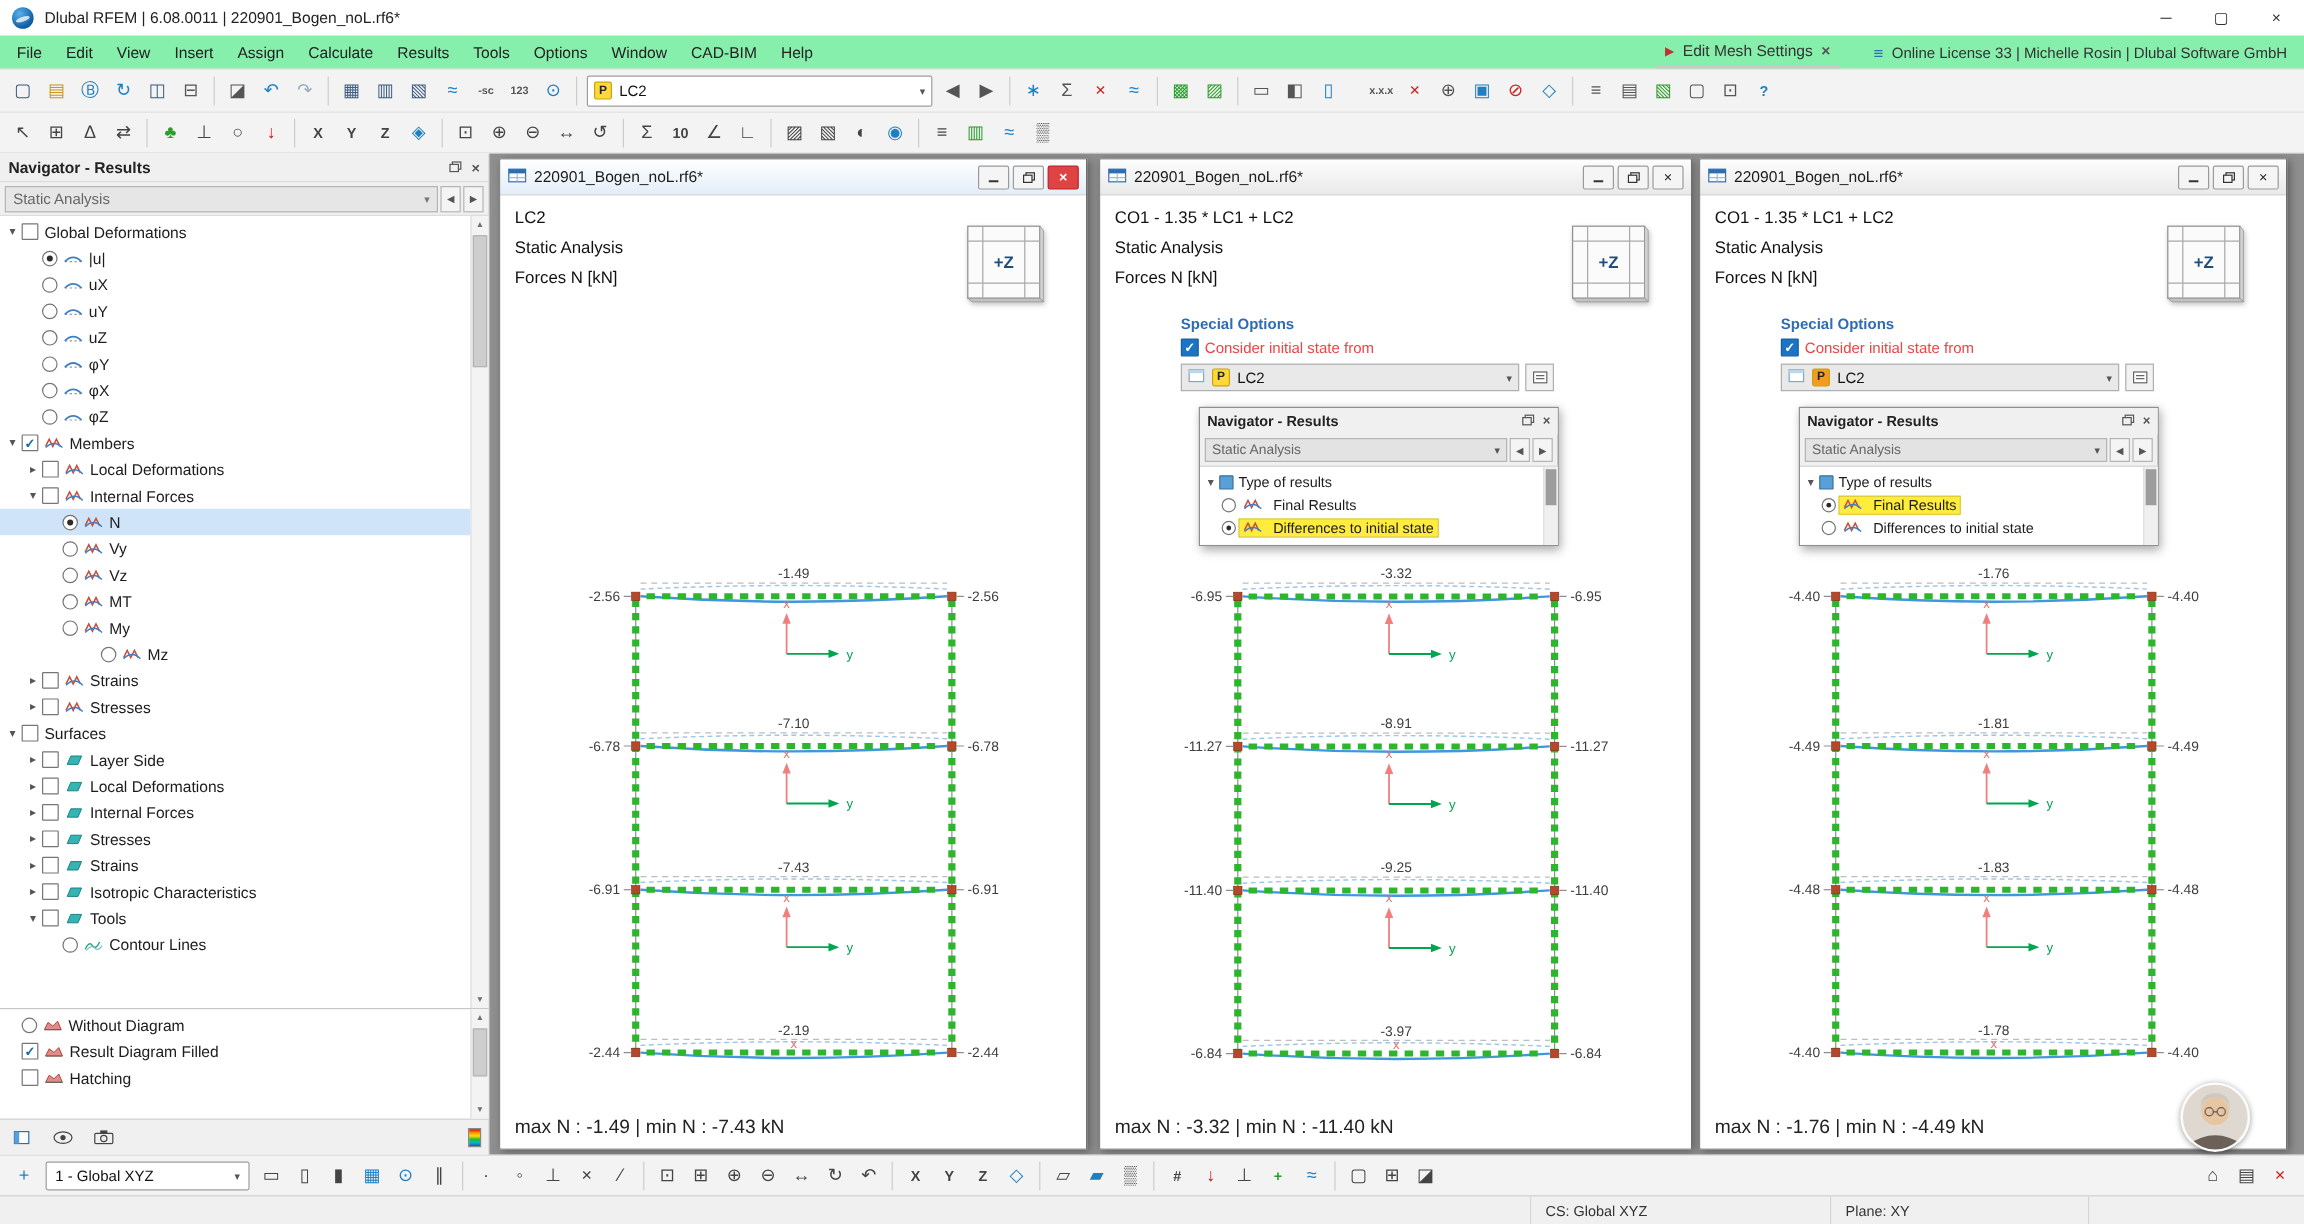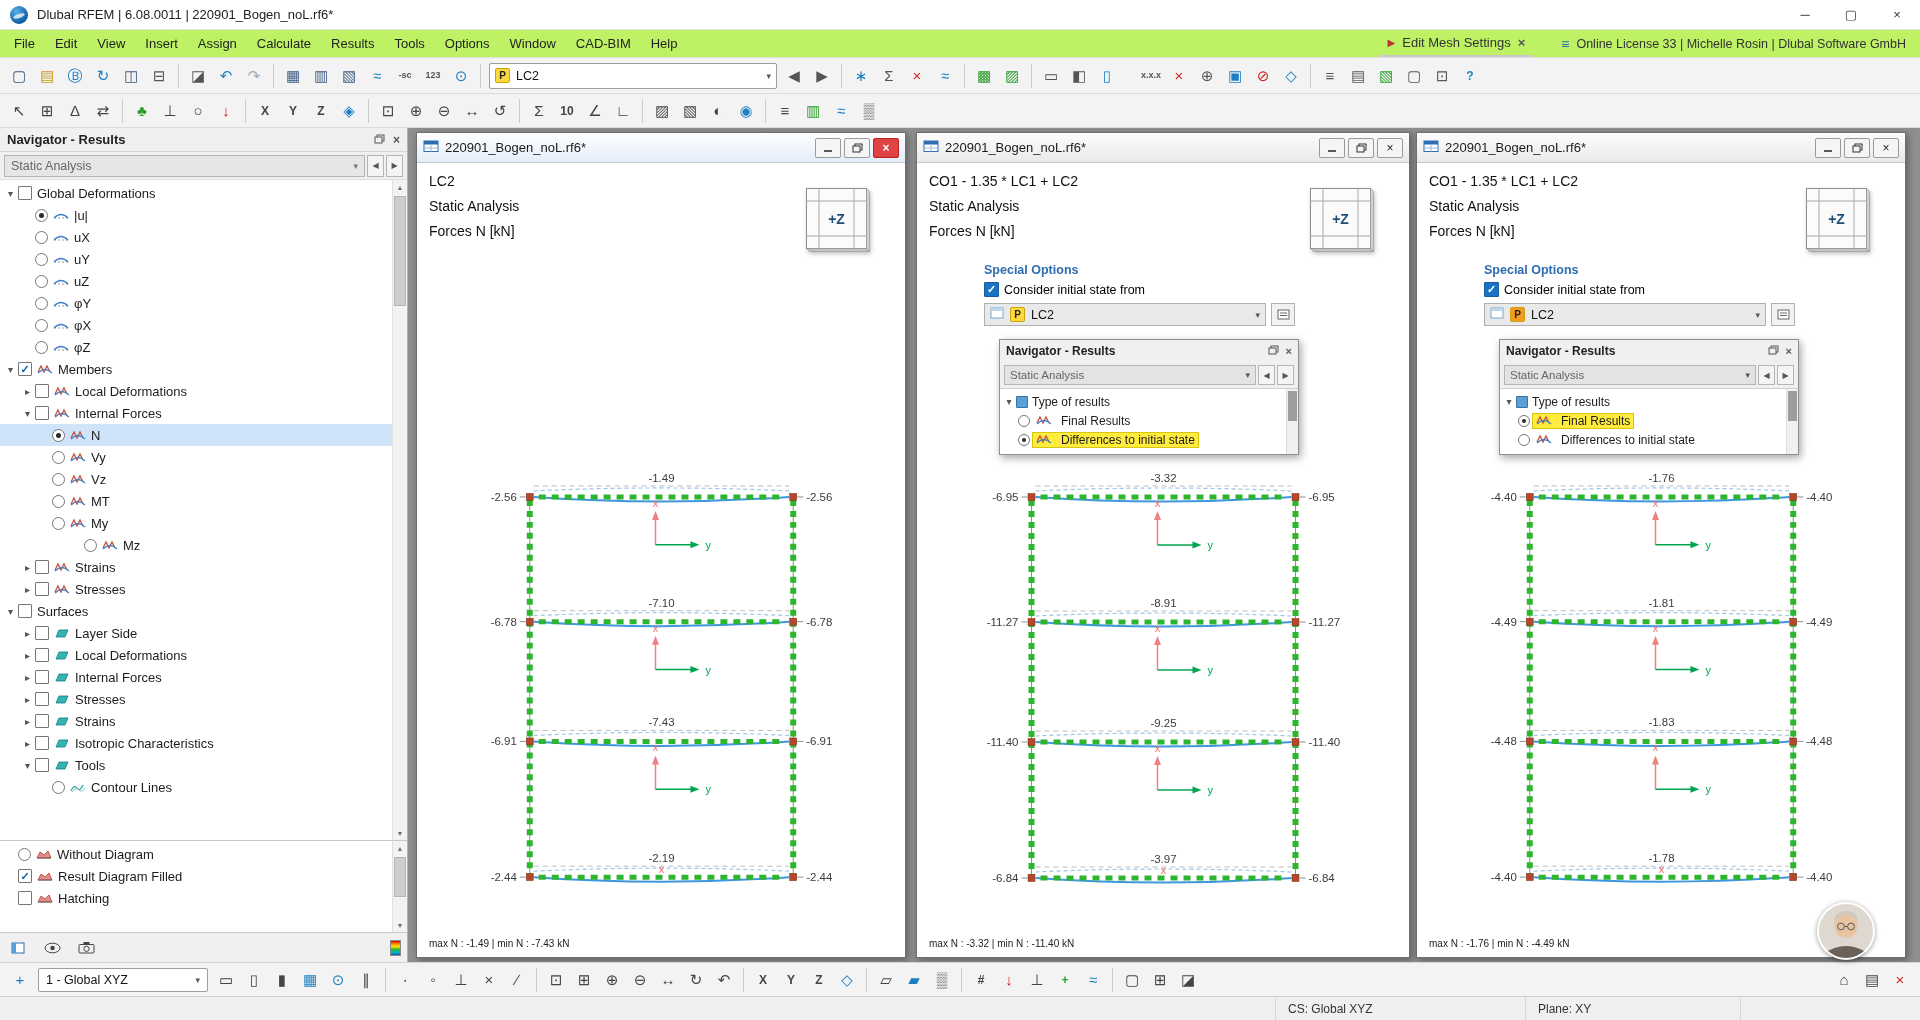--- a/index.html
+++ b/index.html
@@ -8,21 +8,21 @@
 
 
 #titlebar{height:30px;background:#fff;display:flex;align-items:center;padding-left:10px;border-bottom:1px solid #e4e4e4}
 .app-logo{width:18px;height:18px;border-radius:50%;background:radial-gradient(circle at 35% 30%,#57b1e8,#0a57a0 75%);margin-right:9px;position:relative;flex:0 0 auto}
 .app-logo::after{content:"";position:absolute;left:3px;top:8px;width:12px;height:4px;border-radius:50%;background:rgba(255,255,255,.75);transform:rotate(-18deg)}
 #app-title{font-size:13px;color:#222}
 .win-controls{margin-left:auto;display:flex;height:100%}
 .win-controls span{width:46px;display:flex;align-items:center;justify-content:center;font-size:13px;color:#333}
 
 
-#menubar{height:28px;background:#bef264;display:flex;align-items:center;border-bottom:1px solid #e0e0e0;padding:0 4px}
+#menubar{height:28px;background:#86efac;display:flex;align-items:center;border-bottom:1px solid #e0e0e0;padding:0 4px}
 .menu-item{padding:0 10px;height:100%;display:flex;align-items:center;font-size:13px;color:#222}
 #mesh-tab{margin-left:auto;display:flex;align-items:center;gap:7px;font-size:13px;color:#333;padding:0 8px;border-bottom:2px solid #c9c9c9;height:100%}
 #mesh-tab .arrow{color:#b33;font-size:10px}
 #mesh-tab .x{color:#555;font-size:13px;font-weight:bold}
 #license-area{display:flex;align-items:center;gap:7px;margin:0 10px 0 28px;font-size:12.5px;color:#333;white-space:nowrap}
 #license-area .bars{color:#2f6db3;font-weight:bold;font-size:14px}
 
 
 .toolbar{background:#f3f3f3;border-bottom:1px solid #dcdcdc;display:flex;align-items:center;padding:0 5px;overflow:hidden;white-space:nowrap}
 #toolbar1{height:36px}
@@ -74,32 +74,32 @@
 .mdi-window:nth-of-type(3){left:1008px;width:490px}
 .mdi-titlebar{height:30px;background:linear-gradient(#fdfdfd,#e9e9e9);display:flex;align-items:center;padding:0 6px;border-bottom:1px solid #c9c9c9;font-size:13px;gap:6px;flex:0 0 auto}
 .mdi-window.active .mdi-titlebar{background:linear-gradient(#ffffff,#e3edf8)}
 .mdi-title{color:#1b1b1b;white-space:nowrap;overflow:hidden}
 .mdi-controls{margin-left:auto;display:flex;gap:3px}
 .mbtn{width:26px;height:20px;border:1px solid #9a9a9a;background:#f5f5f5;display:flex;align-items:center;justify-content:center;font-size:12px;color:#222;border-radius:2px}
 .mdi-window.active .mbtn.close{background:#e04343;border-color:#b22;color:#fff;font-weight:bold}
 .mdi-content{flex:1;position:relative;background:#fff;overflow:hidden}
 .result-header{position:absolute;top:6px;left:12px;font-size:14px;line-height:25px;color:#111}
 .nav-cube{position:absolute;top:24px;right:34px;filter:drop-shadow(1px 2px 2px rgba(0,0,0,.25))}
-.result-footer{position:absolute;left:12px;bottom:8px;font-size:10px;color:#222}
+.result-footer{position:absolute;left:12px;bottom:8px;font-size:16px;color:#222}
 svg.diagram{position:absolute;left:0;top:300px;width:100%;height:450px}
 .dval{font-size:11.5px;fill:#3c3c3c}
 .ax-red{font-size:11px;fill:#e87070}
 .ax-green{font-size:11px;fill:#00a550}
 
 
 .special-options{position:absolute;left:67px;top:100px;width:360px}
 .so-title{color:#2f6db3;font-weight:bold;font-size:12.5px;margin-bottom:5px}
 .so-check{display:flex;align-items:center;margin-bottom:6px}
 .so-check .cb{width:15px;height:15px}
-.so-label{font-size:12.5px;color:#000000}
+.so-label{font-size:12.5px;color:#ef4444}
 .so-combo-row{display:flex;align-items:center;gap:5px}
 .so-combo{width:282px;height:23px;background:#e9e9e9;border:1px solid #b0b0b0;display:flex;align-items:center;padding:0 5px;gap:6px}
 .so-combo-val{font-size:12.5px;color:#111}
 .so-btn{width:24px;height:23px;border:1px solid #b0b0b0;background:#f2f2f2;display:flex;align-items:center;justify-content:center}
 
 
 .mini-nav{position:absolute;left:82px;top:176px;width:300px;background:#f0f0f0;border:1px solid #8f8f8f;box-shadow:2px 3px 8px rgba(0,0,0,.35)}
 .mn-title{height:22px;display:flex;align-items:center;padding:0 6px;font-weight:bold;font-size:12px;color:#222;background:#f0f0f0}
 .mn-title .hicons{margin-left:auto;display:flex;gap:7px;align-items:center;color:#555;font-size:11px}
 .mn-dd{height:26px;display:flex;align-items:center;padding:2px 4px;gap:2px}

